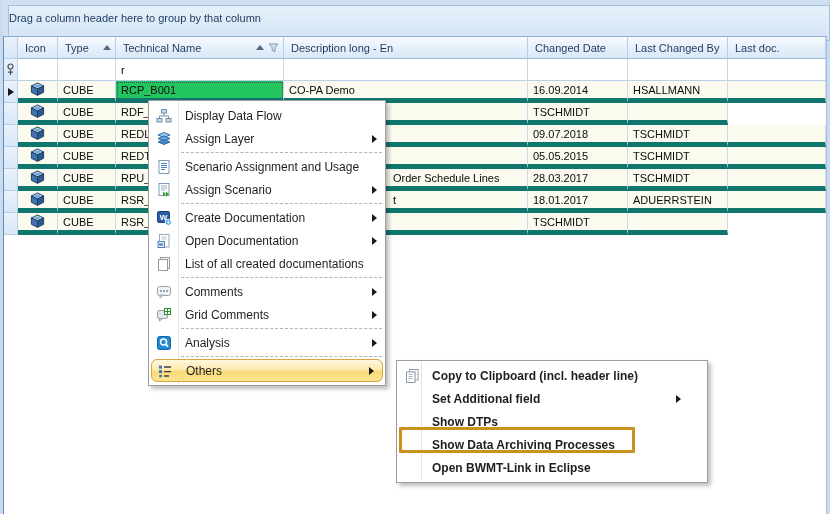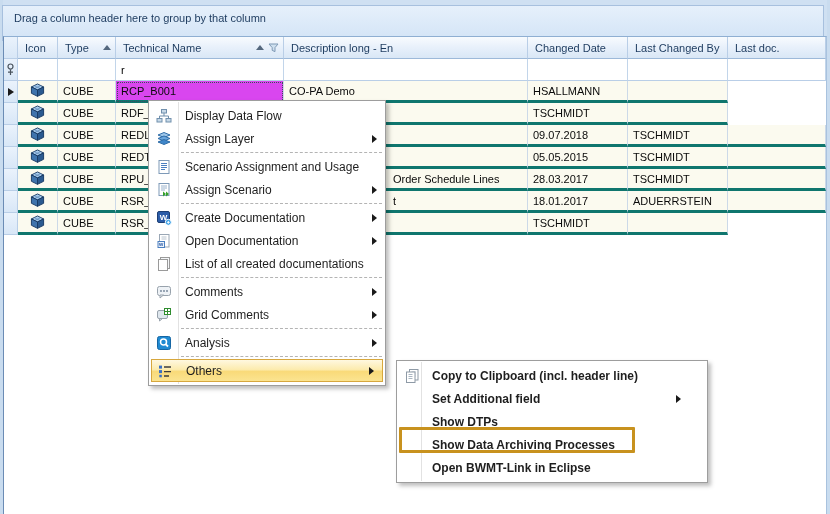--- a/index.html
+++ b/index.html
@@ -3,40 +3,40 @@
 <meta charset="utf-8">
 <style>
   html,body{margin:0;padding:0;background:#fff;}
   #screen{position:relative;width:830px;height:514px;font-family:"Liberation Sans",sans-serif;
           background:#fff;overflow:hidden;}
   
   .frame-top{position:absolute;left:0;top:0;width:830px;height:36px;background:#cfe0f2;}
   .frame-left{position:absolute;left:0;top:0;width:3px;height:514px;background:#c9dcef;}
   .frame-right{position:absolute;right:0;top:0;width:3px;height:514px;background:#c9dcef;}
   
-  .group-panel{position:absolute;left:2px;top:5px;width:822px;height:36px;box-sizing:border-box;
+  .group-panel{position:absolute;left:8px;top:5px;width:822px;height:36px;box-sizing:border-box;
     border:1px solid #a7c0de;background:linear-gradient(#e6f0fb,#d3e4f6);
-    color:#1c3a5e;font-size:11px;line-height:24px;padding-left:11px;}
+    color:#1c3a5e;font-size:11px;line-height:24px;}
   
   .grid{position:absolute;left:3px;top:36px;width:824px;height:478px;box-sizing:border-box;
     background:#fff;border-left:1px solid #6b8cb5;border-right:1px solid #a9c2de;border-top:1px solid #8fafd2;}
   .grid-row{display:grid;grid-template-columns:14px 40px 58px 168px 244px 100px 100px 1fr;height:22px;}
   .hc{box-sizing:border-box;border-right:1px solid #b9cee7;border-bottom:1px solid #9db9d9;
     background:linear-gradient(#f8fbfe,#e9f1fb 45%,#d9e7f6);color:#1c3a5e;font-size:11px;
     display:flex;align-items:center;padding:0 4px 0 7px;white-space:nowrap;overflow:hidden;}
   .hc .lbl{flex:1 1 auto;overflow:hidden;}
   .fc{box-sizing:border-box;border-right:1px solid #c2d5ea;border-bottom:1px solid #b9cee7;
     background:#fff;font-size:11px;color:#000;display:flex;align-items:center;padding-left:5px;}
-  .dc{box-sizing:border-box;border-right:1px solid #ccd9e8;border-bottom:3px solid #0f766e;
+  .dc{box-sizing:border-box;border-right:1px solid #ccd9e8;border-bottom:5px solid #0f766e;
     background:#fbfaef;font-size:11px;color:#0a0a0a;display:flex;align-items:center;
     padding-left:5px;white-space:nowrap;overflow:hidden;}
   .ind{background:linear-gradient(#eaf2fc,#d8e7f7);border-right:1px solid #b9cee7;
     border-bottom:1px solid #b9cee7;box-sizing:border-box;display:flex;align-items:center;justify-content:center;padding:0;}
   .icon-cell{justify-content:center;padding-left:0;}
-  .sel{background:#d946ef;outline:1px dotted #3f4c5c;outline-offset:-2px;}
+  .sel{background:#22c55e;outline:1px dotted #3f4c5c;outline-offset:-2px;}
   .frag{padding-left:109px;}
   .tri-up{width:0;height:0;border-left:4px solid transparent;border-right:4px solid transparent;
     border-bottom:5px solid #55687e;margin-left:4px;flex:0 0 auto;}
   .row-arrow{width:0;height:0;border-top:4px solid transparent;border-bottom:4px solid transparent;
     border-left:6px solid #1a1a1a;}
   
   .menu{position:absolute;box-sizing:border-box;background:#fff;border:1px solid #9d9d9d;
     box-shadow:3px 3px 4px rgba(0,0,0,0.25);padding:3px 0;z-index:10;}
   .menu-main{left:148px;top:100px;width:238px;}
   .menu-sub{left:396px;top:360px;width:312px;font-weight:bold;}
@@ -44,21 +44,21 @@
   .menu-main .gutter{left:29px;}
   .menu-sub .gutter{left:24px;}
   .mi{position:relative;display:flex;align-items:center;height:23px;padding-left:3px;cursor:default;}
   .mi .ic{width:23px;height:16px;display:flex;align-items:center;justify-content:center;flex:0 0 auto;}
   .menu-sub .mi .ic{width:24px;}
   .mi .lab{font-size:12px;color:#1e1e1e;margin-left:10px;white-space:nowrap;}
   .menu-sub .mi .lab{margin-left:8px;}
   .mi .arrow{position:absolute;right:8px;width:0;height:0;border-top:4px solid transparent;
     border-bottom:4px solid transparent;border-left:5px solid #1a1a1a;}
   .menu-sub .mi .arrow{right:26px;}
-  .mi-hl{margin:0 2px;border:1px solid #d7a73d;border-radius:0;box-sizing:border-box;padding-left:1px;
+  .mi-hl{margin:0 2px;border:1px solid #d7a73d;border-radius:6px;box-sizing:border-box;padding-left:1px;
     background:linear-gradient(#fff8e0,#fcebae 45%,#f9da79 55%,#fbe491);}
   .sep{border-top:1px dashed #b4b4b4;height:0;margin:2px 3px 2px 32px;}
   
   .annot{position:absolute;left:399px;top:427px;width:236px;height:26px;box-sizing:border-box;
     border:3px solid #c8921e;border-radius:1px;z-index:20;pointer-events:none;}
   svg{display:block;}
 </style>
 </head>
 <body>
 
@@ -136,20 +136,21 @@
               <line x1="4.6" y1="2.9" x2="11.2" y2="6.1" stroke="#5d88b5" stroke-width="0.8"></line>
               <line x1="11.3" y1="2.8" x2="4.8" y2="6" stroke="#5d88b5" stroke-width="0.8"></line>
               <polygon points="1.5,4.2 8,7.4 8,14.2 1.5,11" fill="#3f74ad" stroke="#173a63"></polygon>
               <polygon points="14.5,4.2 8,7.4 8,14.2 14.5,11" fill="#2a5a90" stroke="#173a63"></polygon>
             </svg>
           </span>
       </div>
       <div class="dc">CUBE</div>
       <div class="dc sel">RCP_B001</div>
       <div class="dc">CO-PA Demo</div>
+      <div class="dc">16.09.2014</div>
       <div class="dc">HSALLMANN</div>
       <div class="dc"></div>
     </div>
 
     <div class="grid-row">
       <div class="dc ind"></div>
       <div class="dc icon-cell">
           <span>
             <svg width="15" height="15" viewBox="0 0 16 16">
               <polygon points="8,1 14.5,4.2 8,7.4 1.5,4.2" fill="#aacdee" stroke="#173a63"></polygon>

